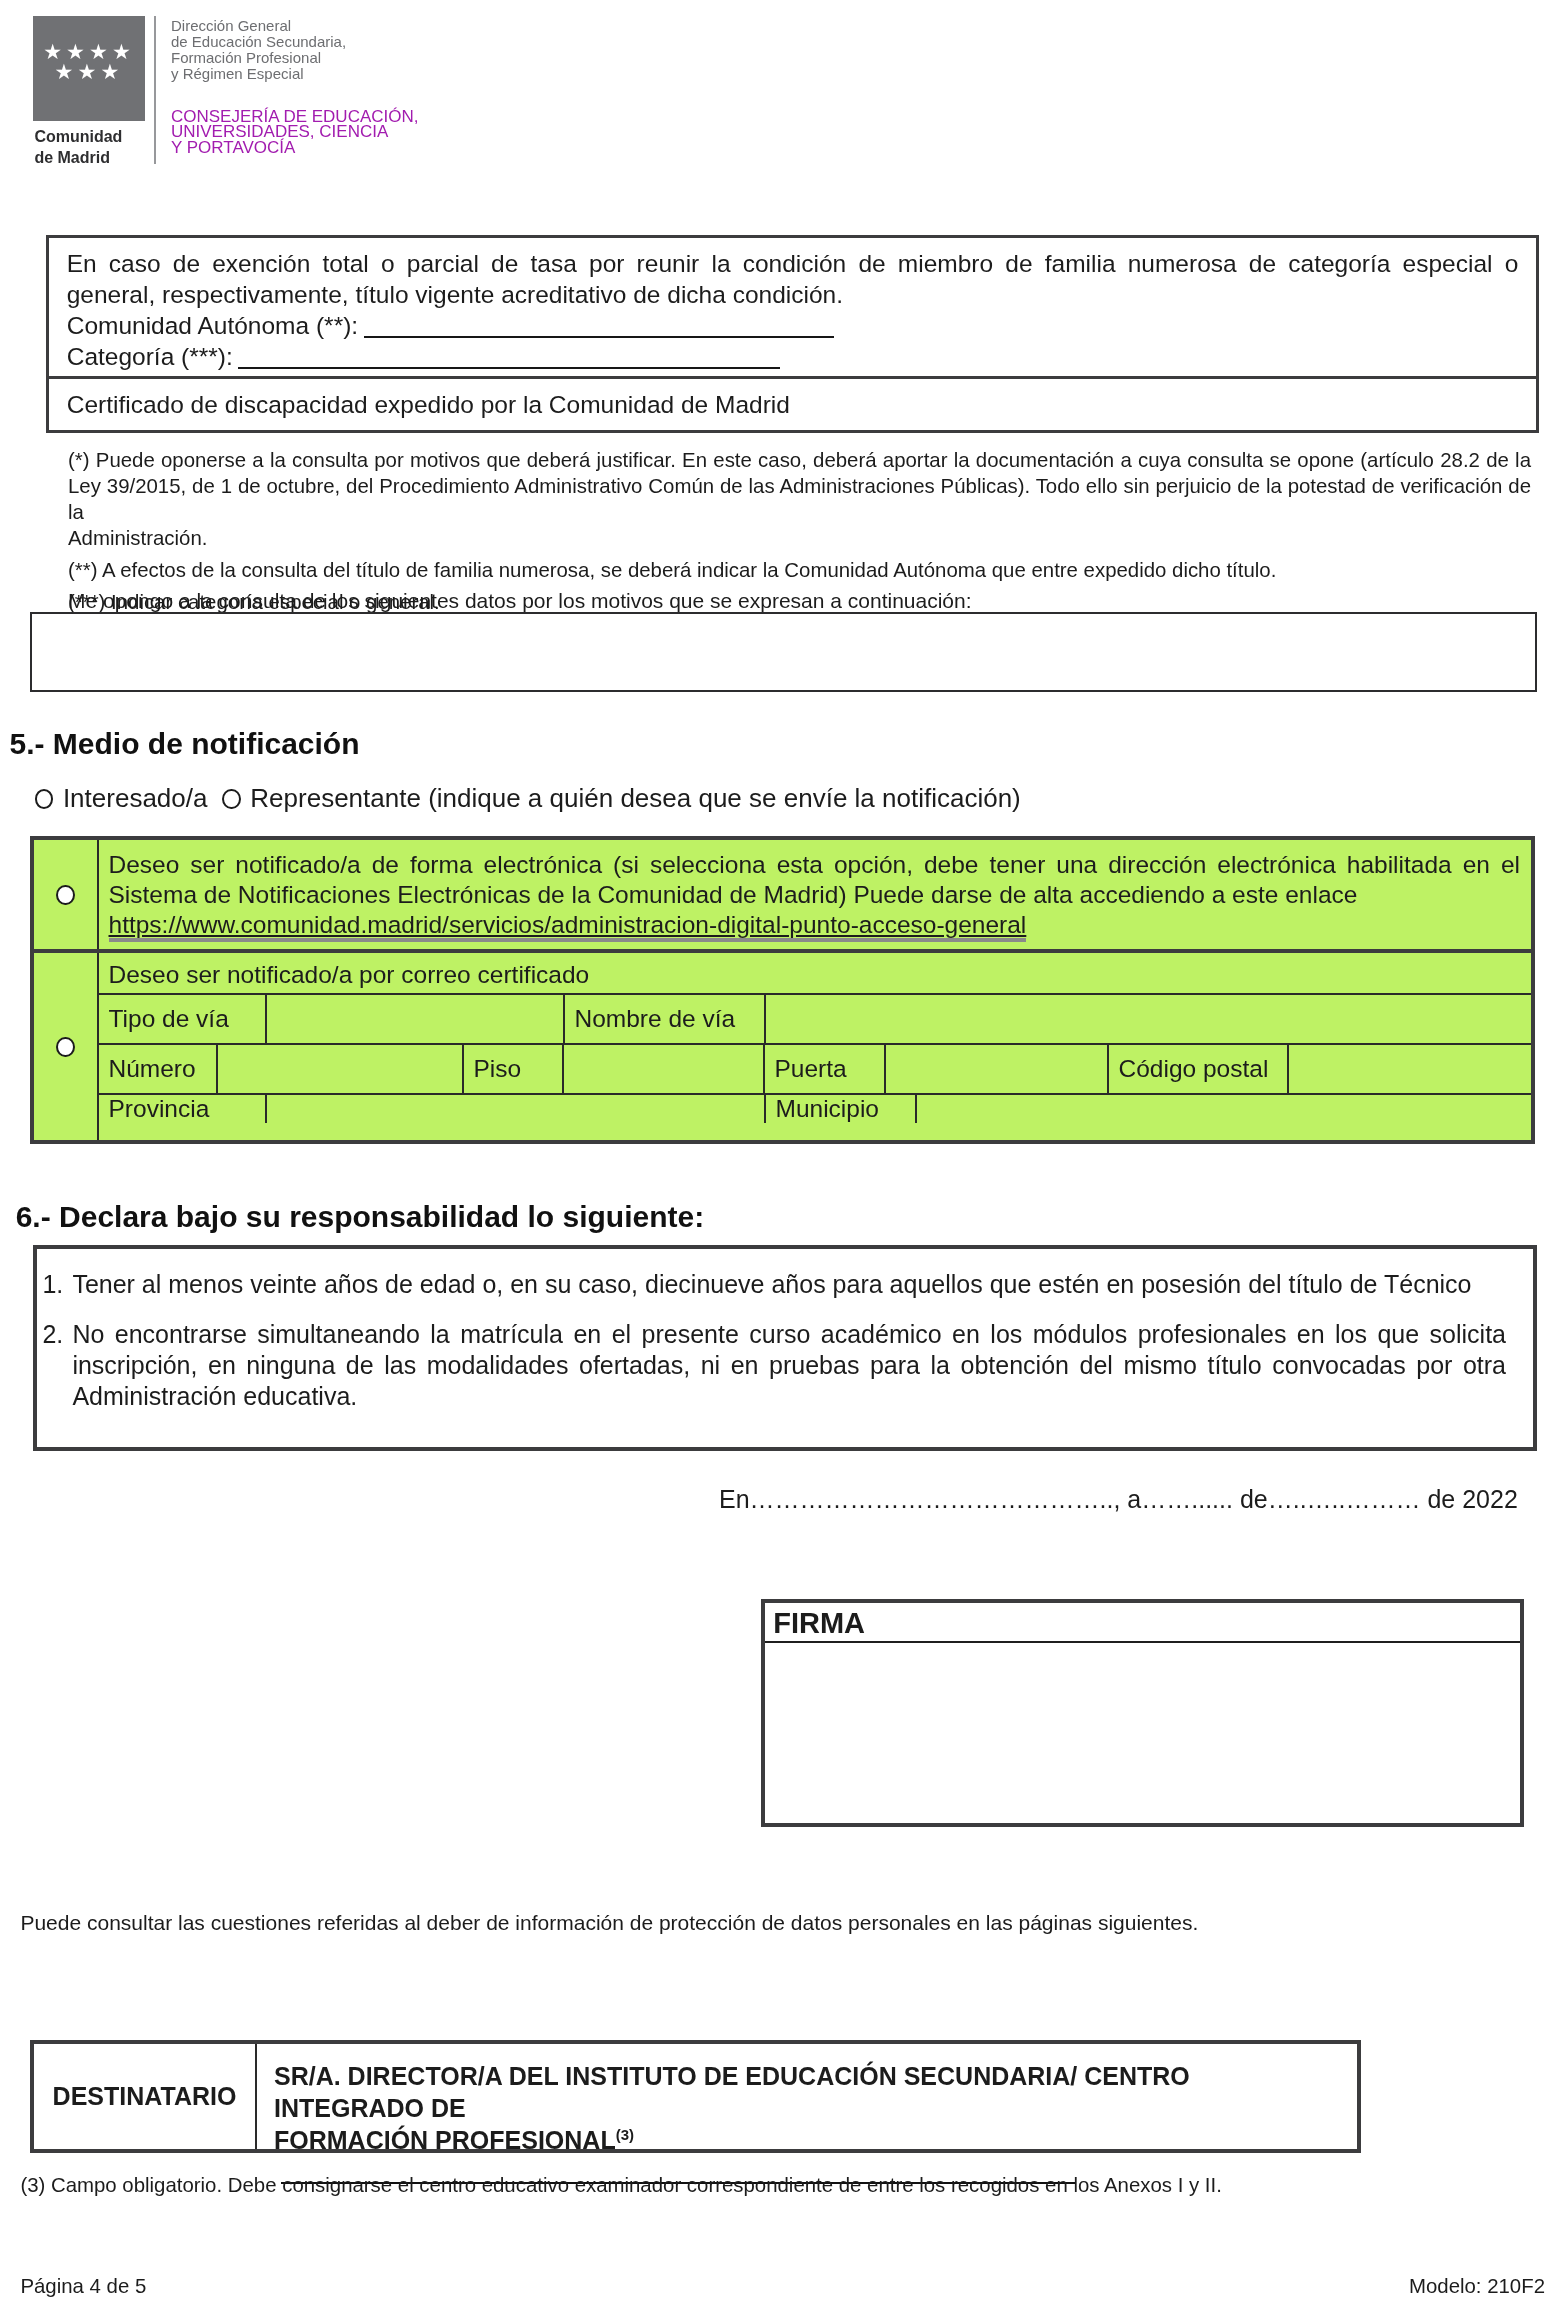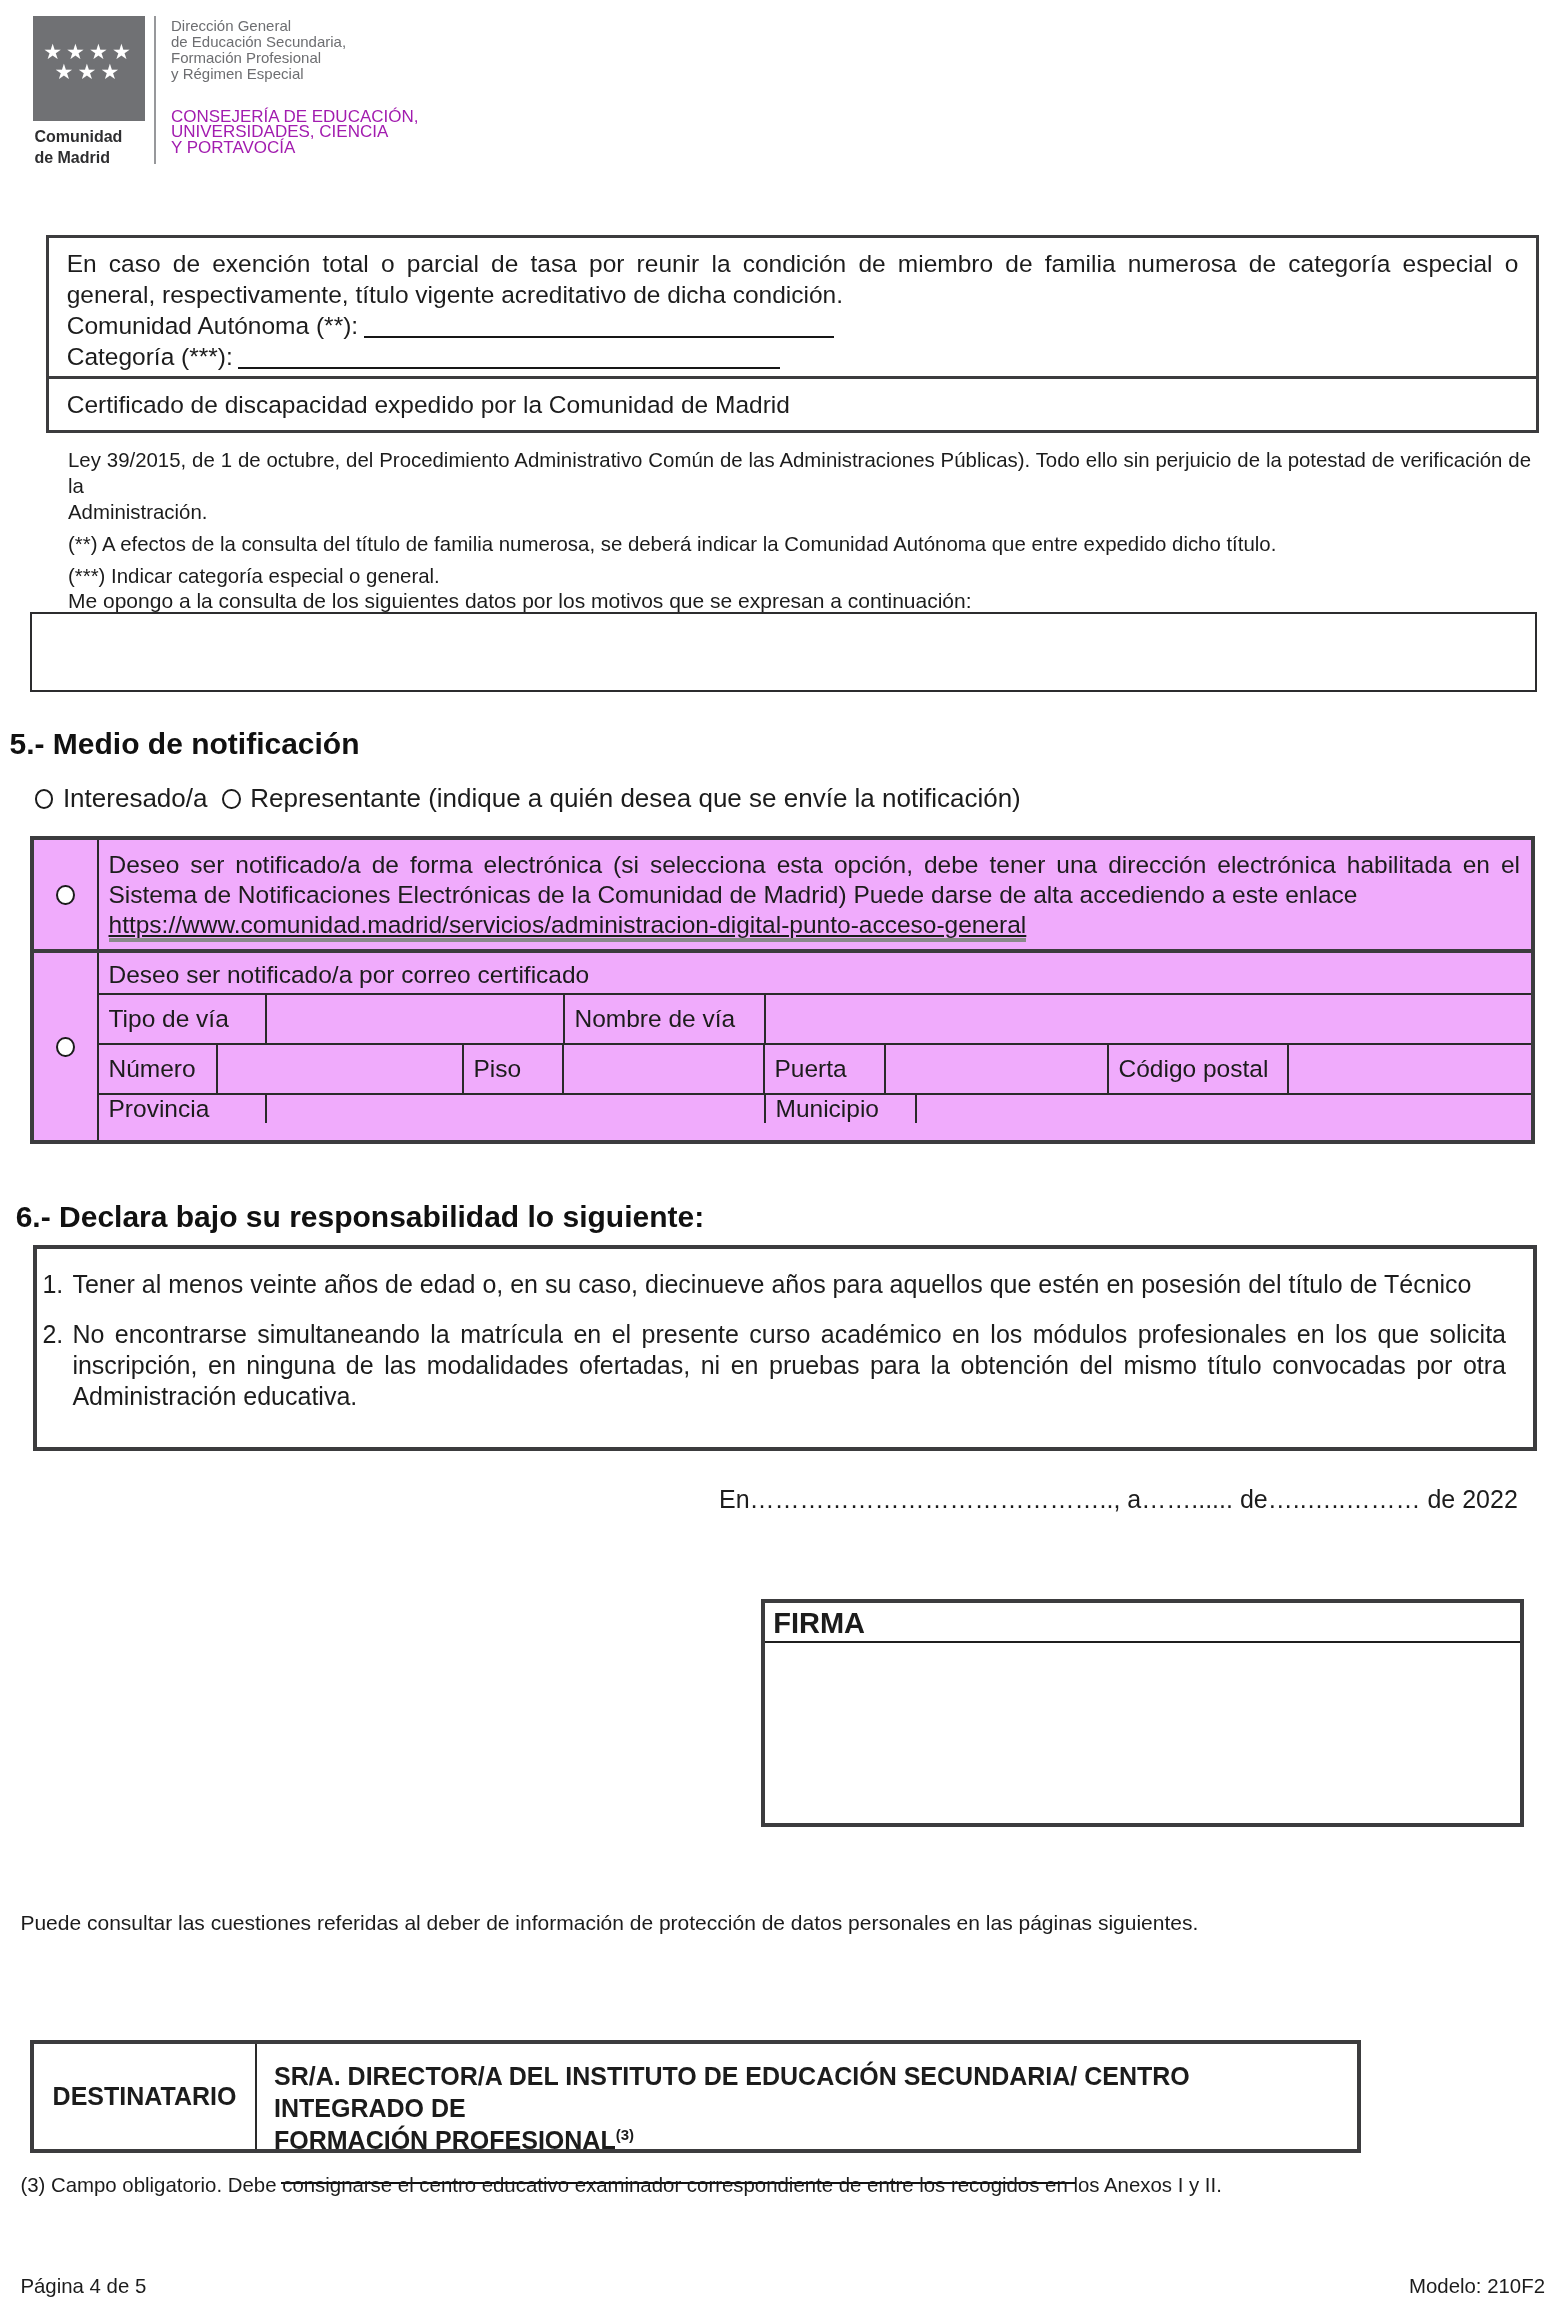--- a/index.html
+++ b/index.html
@@ -34,21 +34,21 @@
   .opposition-label{position:absolute;left:68px;top:589px;font-size:21px;}
   .opposition-box{position:absolute;left:30px;top:612px;width:1507px;height:80px;border:2.7px solid #2c2c2e;box-sizing:border-box;background:#fff;}
   
   .sec-title{position:absolute;font-weight:bold;font-size:30px;color:#111;}
   
   .radio-line{position:absolute;left:35px;top:783px;font-size:26px;display:flex;align-items:center;}
   .radio{display:inline-block;width:18.4px;height:20px;border:2px solid #1c1c1c;border-radius:50%;box-sizing:border-box;background:#fff;flex:none;}
   .radio-line .radio{margin-right:9.5px;}
   .radio-line .lbl{margin-right:15px;white-space:nowrap;}
   
-  .notif-table{position:absolute;left:30px;top:836px;width:1505px;height:308px;border:4.1px solid #3c3c3e;box-sizing:border-box;display:flex;flex-direction:column;background:#f0abfc;}
+  .notif-table{position:absolute;left:30px;top:836px;width:1505px;height:308px;border:4.1px solid #3c3c3e;box-sizing:border-box;display:flex;flex-direction:column;background:#bef264;}
   .nrow{display:flex;flex-direction:row;}
   .nrow1{height:109px;}
   .nrow2{flex:1;border-top:4.1px solid #3c3c3e;}
   .radio-cell{width:65px;border-right:2px solid #2a2a2a;display:flex;align-items:center;justify-content:center;flex:none;box-sizing:border-box;}
   .ncontent{flex:1;min-width:0;}
   .electronic{padding:9.5px 11px 0 9.5px;font-size:24.5px;line-height:30px;}
   .link{text-decoration:underline;border-bottom:4.1px solid #8a8a8a;padding-bottom:0.7px;color:#1c1c1c;}
   .postal-title{height:42px;border-bottom:2px solid #2a2a2a;box-sizing:border-box;padding:8.2px 0 0 9.5px;font-size:24.5px;}
   .grow{display:flex;height:50px;border-bottom:2px solid #2a2a2a;box-sizing:border-box;}
   .grow.last{height:auto;flex:1;border-bottom:none;}
@@ -116,20 +116,21 @@
         <span>Categoría (***):</span><span class="fill-line" style="width:542px;"></span>
       </div>
     </div>
     <div class="exe-row2">
       <span>Certificado de discapacidad expedido por la Comunidad de Madrid</span>
     </div>
   </div>
 
   <div class="footnotes">
     <div class="fn">
+      <div class="just">(*)   Puede oponerse a la consulta por motivos que deberá justificar. En este caso, deberá aportar la documentación a cuya consulta se opone (artículo 28.2 de la</div>
       <div class="just">Ley 39/2015, de 1 de octubre, del Procedimiento Administrativo Común de las Administraciones Públicas). Todo ello sin perjuicio de la potestad de verificación de la</div>
       <div>Administración.</div>
     </div>
     <div class="fn">(**) A efectos de la consulta del título de familia numerosa, se deberá indicar la Comunidad Autónoma que entre expedido dicho título.</div>
     <div class="fn">(***) Indicar categoría especial o general.</div>
   </div>
 
   <div class="opposition-label">Me opongo a la consulta de los siguientes datos por los motivos que se expresan a continuación:</div>
   <div class="opposition-box"></div>
 

